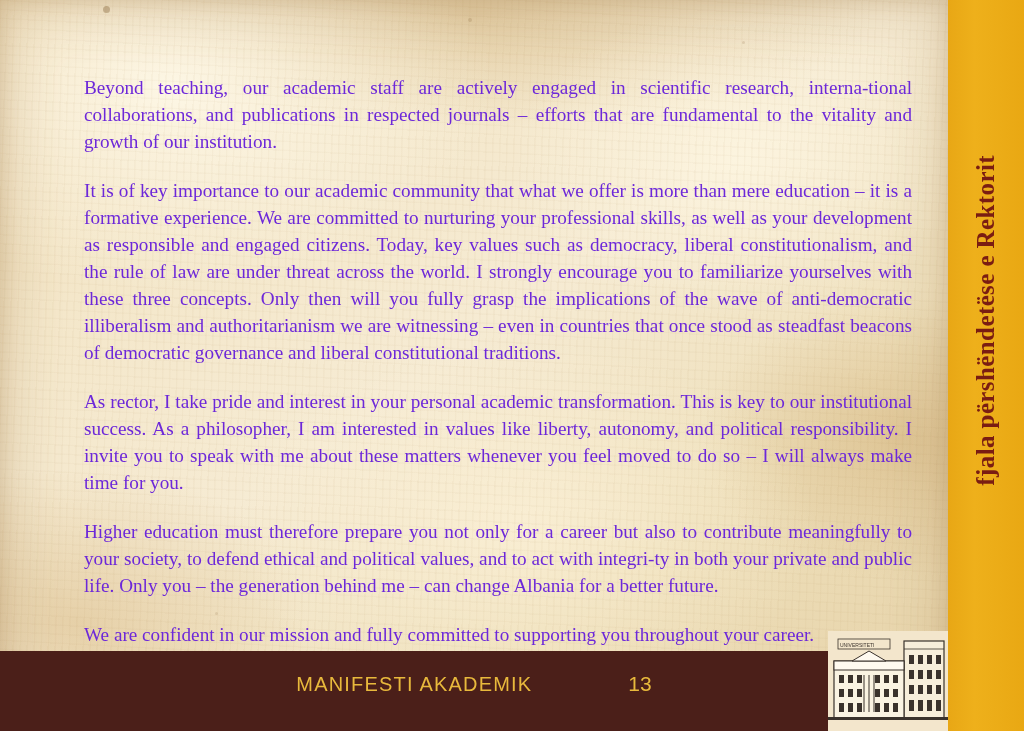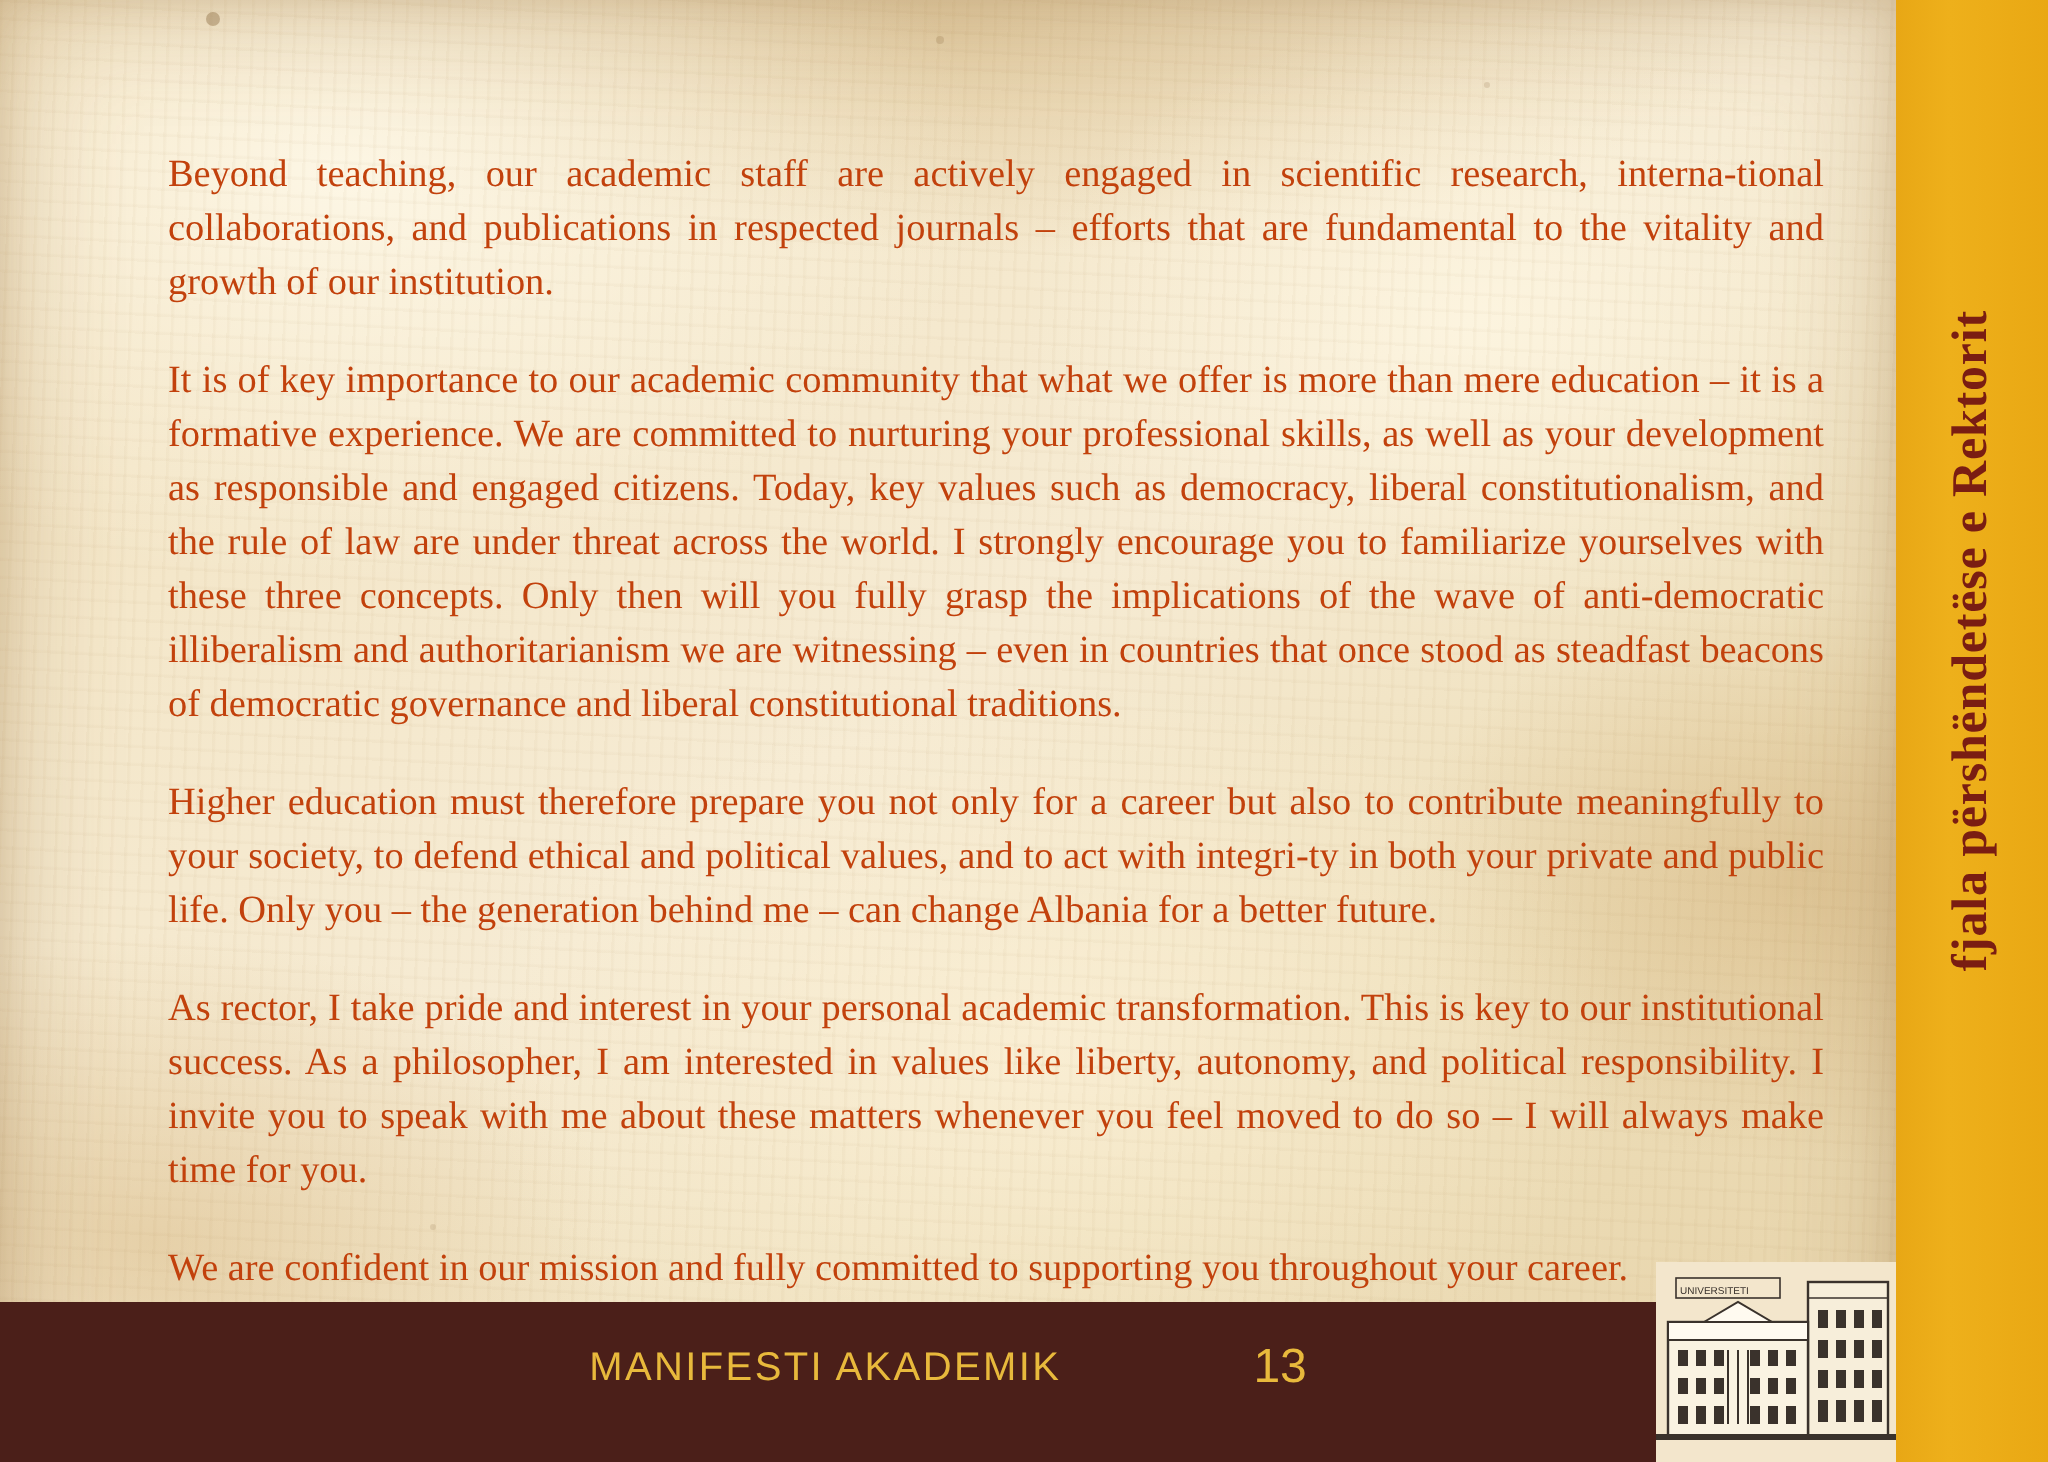--- a/index.html
+++ b/index.html
@@ -86,21 +86,21 @@
   .content {
     position: absolute;
     left: 84px;
     top: 74px;
     width: 828px;
   }
   .content p {
     margin: 0 0 22px 0;
     font-size: 19.2px;
     line-height: 27px;
-    color: #c2410c;
+    color: #6d28d9;
     text-align: justify;
     text-justify: inter-word;
     hyphens: manual;
   }
   .content p:last-child { margin-bottom: 0; }
 
   
   .footer-bar {
     position: absolute;
     left: 0;
@@ -120,21 +120,21 @@
   }
   .footer-title {
     color: #e8b93c;
     font-family: "Liberation Sans", sans-serif;
     font-size: 20px;
     letter-spacing: 1.2px;
   }
   .footer-page {
     color: #e8b93c;
     font-family: "Liberation Sans", sans-serif;
-    font-size: 24px;
+    font-size: 21px;
   }
 
   
   .building {
     position: absolute;
     right: 76px;
     bottom: 0;
     width: 120px;
     height: 100px;
     overflow: hidden;
@@ -150,22 +150,22 @@
   <div class="edge-shadow"></div>
 
   <div class="speck" style="left:103px; top:6px; width:7px; height:7px;"></div>
   <div class="speck" style="left:468px; top:18px; width:4px; height:4px; opacity:.5;"></div>
   <div class="speck" style="left:742px; top:41px; width:3px; height:3px; opacity:.45;"></div>
   <div class="speck" style="left:215px; top:612px; width:3px; height:3px; opacity:.4;"></div>
 
   <div class="content">
     <p>Beyond teaching, our academic staff are actively engaged in scientific research, interna-tional collaborations, and publications in respected journals – efforts that are fundamental to the vitality and growth of our institution.</p>
     <p>It is of key importance to our academic community that what we offer is more than mere education – it is a formative experience. We are committed to nurturing your professional skills, as well as your development as responsible and engaged citizens. Today, key values such as democracy, liberal constitutionalism, and the rule of law are under threat across the world. I strongly encourage you to familiarize yourselves with these three concepts. Only then will you fully grasp the implications of the wave of anti-democratic illiberalism and authoritarianism we are witnessing – even in countries that once stood as steadfast beacons of democratic governance and liberal constitutional traditions.</p>
+    <p>As rector, I take pride and interest in your personal academic transformation. This is key to our institutional success. As a philosopher, I am interested in values like liberty, autonomy, and political responsibility. I invite you to speak with me about these matters whenever you feel moved to do so – I will always make time for you.</p>
     <p>Higher education must therefore prepare you not only for a career but also to contribute meaningfully to your society, to defend ethical and political values, and to act with integri-ty in both your private and public life. Only you – the generation behind me – can change Albania for a better future.</p>
-    <p>As rector, I take pride and interest in your personal academic transformation. This is key to our institutional success. As a philosopher, I am interested in values like liberty, autonomy, and political responsibility. I invite you to speak with me about these matters whenever you feel moved to do so – I will always make time for you.</p>
     <p>We are confident in our mission and fully committed to supporting you throughout your career.</p>
   </div>
 
   <div class="footer-bar">
     <div class="footer-inner">
       <span class="footer-title">MANIFESTI AKADEMIK</span>
       <span class="footer-page">13</span>
     </div>
   </div>
 

